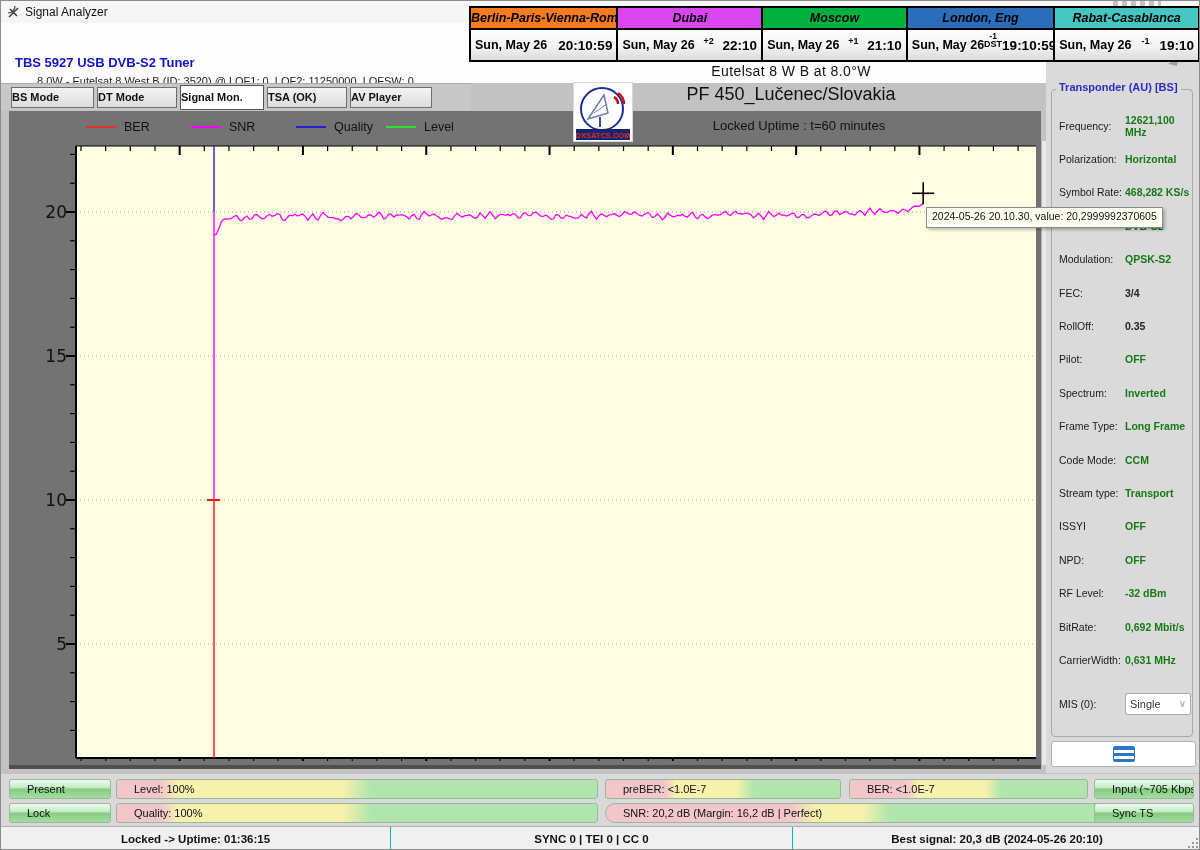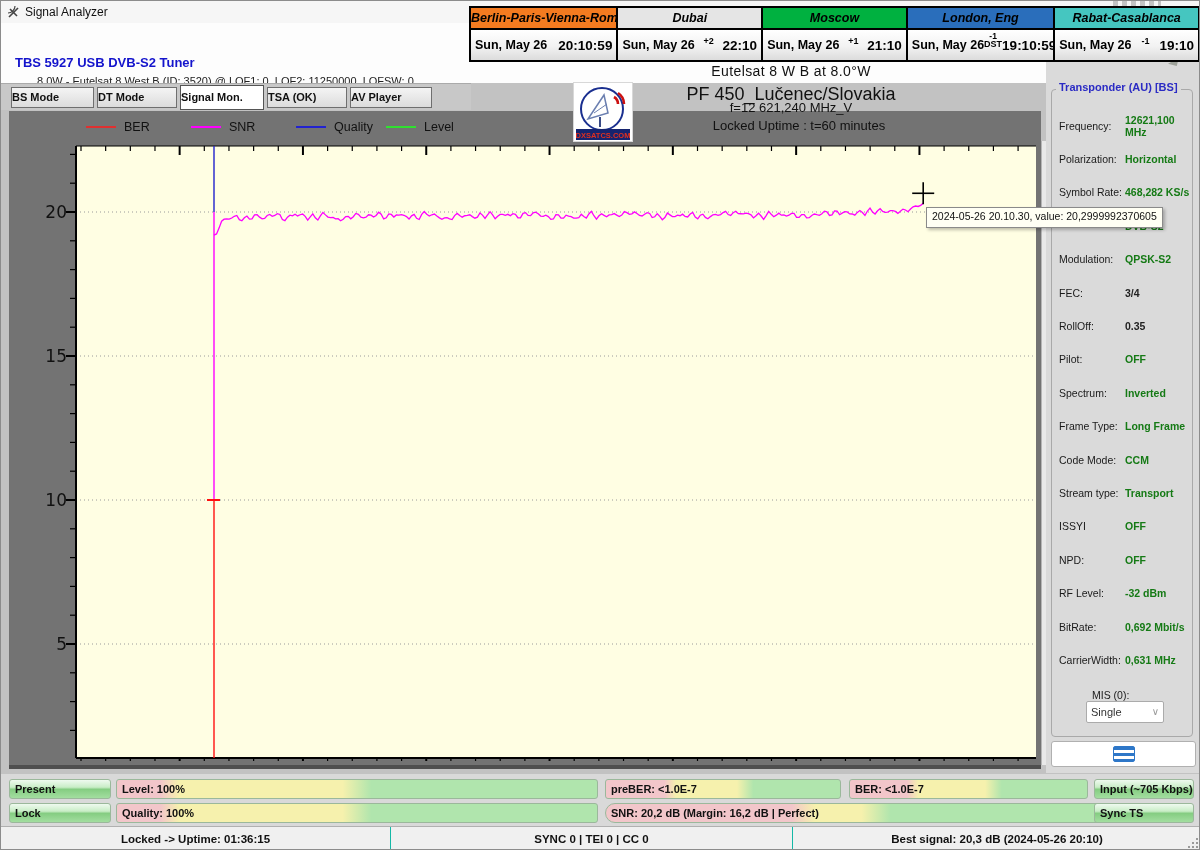--- a/index.html
+++ b/index.html
@@ -47,32 +47,32 @@
            box-shadow:2px 2px 3px rgba(0,0,0,.25);z-index:30;}
   
   .rpanel{position:absolute;left:1045px;top:58px;width:155px;height:714px;background:#dadada;}
   .groupbox{position:absolute;left:5px;top:30px;width:142px;height:648px;border:1px solid #a9a9a9;border-radius:4px;box-sizing:border-box;}
   .grouptitle{position:absolute;left:10px;top:22px;background:#dadada;padding:0 3px;font-size:11px;font-weight:bold;color:#2b2bc4;z-index:2;}
   .trows{position:absolute;left:13px;top:50px;width:132px;}
   .trow{height:33.4px;display:flex;align-items:center;}
   .tl{flex:none;width:66px;font-size:10.5px;color:#1a1a1a;}
   .tv{flex:1;font-size:10.5px;font-weight:bold;color:#157a15;}
   .trow.dark .tv{color:#222;}
-  .misrow{height:30px;display:flex;align-items:center;margin-top:12px;flex-direction:column;}
+  .misrow{height:30px;display:flex;align-items:center;margin-top:12px;}
   .misdrop{width:78px;height:22px;background:#fff;border:1px solid #ababab;border-radius:2px;
            font-size:11px;color:#333;line-height:20px;padding:0 4px;box-sizing:border-box;display:flex;}
   .misdrop .chev{margin-left:auto;color:#999;font-size:10px;}
   .iconbtn{position:absolute;left:5px;top:682px;width:145px;height:26px;background:#fff;border:1px solid #b0b0b0;border-radius:3px;box-sizing:border-box;display:flex;align-items:center;justify-content:center;cursor:default;}
   .drive-ic{width:20px;height:14px;border:1px solid #2e77c8;border-radius:2px;
             background:repeating-linear-gradient(180deg,#2e77c8 0 3px,#ffffff 3px 6px);}
   .splitter{position:absolute;left:1040px;top:140px;width:6px;height:624px;background:#e9e9e9;border-left:1px solid #b5b5b5;border-right:1px solid #b5b5b5;box-sizing:border-box;}
   
   .barsarea{position:absolute;left:0;top:772px;width:1200px;height:53px;background:#d9d9d9;border-top:1px solid #c2c2c2;}
-  .bar{position:absolute;height:20px;border:1px solid #9bb89b;border-radius:3px;font-size:11px;font-weight:bold;color:#111;
-       line-height:18px;padding-left:5px;box-sizing:border-box;white-space:nowrap;overflow:hidden;}
+  .bar{position:absolute;height:20px;border:1px solid #9bb89b;border-radius:3px;font-size:11px;font-weight:normal;color:#111;
+       line-height:18px;padding-left:17px;box-sizing:border-box;white-space:nowrap;overflow:hidden;}
   .gGreen{background:linear-gradient(180deg,#effaef 0%,#c9edc7 40%,#85cd82 52%,#a3dea0 100%);}
   .gLevel{background:linear-gradient(90deg,#f2c6ca 0%,#f2c6ca 9%,#f6f1ad 13%,#f6f1ad 47%,#b0e5ad 53%,#b0e5ad 100%);}
   .gPre{background:linear-gradient(90deg,#f2c6ca 0%,#f2c6ca 25%,#f6f1ad 30%,#f6f1ad 56%,#b0e5ad 63%,#b0e5ad 100%);}
   .gBer{background:linear-gradient(90deg,#f2c6ca 0%,#f2c6ca 24%,#f6f1ad 29%,#f6f1ad 57%,#b0e5ad 64%,#b0e5ad 100%);}
   .gSnr{background:linear-gradient(90deg,#f2c6ca 0%,#f2c6ca 32%,#f6f1ad 36%,#f6f1ad 44%,#b0e5ad 49%,#b0e5ad 100%);}
   
   .statusbar{position:absolute;left:0;top:825px;width:1200px;height:25px;background:#f0f0f0;border-top:1px solid #b0b0b0;display:flex;box-sizing:border-box;}
   .scell{height:100%;display:flex;align-items:center;justify-content:center;font-size:11.5px;font-weight:600;color:#111;border-right:1px solid #14b8a6;box-sizing:border-box;}
   .grip{position:absolute;right:2px;bottom:2px;width:12px;height:12px;
         background:radial-gradient(circle at 2px 10px,#9a9a9a 1px,transparent 1.5px),
@@ -100,33 +100,32 @@
     </svg>
     <span class="ttl">Signal Analyzer</span>
   </div>
 
   <div class="toparea">
     <div class="tunername">TBS 5927 USB DVB-S2 Tuner</div>
     <div class="tunerdetails">8.0W - Eutelsat 8 West B (ID: 3520) @ LOF1: 0, LOF2: 11250000, LOFSW: 0</div>
   </div>
   <div class="hdr-sat">Eutelsat 8 W B at 8.0°W</div>
   <div class="hdr-site" style="z-index:5;">PF 450_Lučenec/Slovakia</div>
-  <div class="hdr-freq" style="z-index:5;">f=12 621,240 MHz_V</div>
 
   <div class="clocks">
     <div class="clock">
       <div class="chead" style="background: rgb(244, 123, 32);">Berlin-Paris-Vienna-Roma</div>
       <div class="cbody">
         <span class="cdate">Sun, May 26</span>
         <span class="coff"></span>
         <span class="ctime">20:10:59</span>
       </div>
     </div>
     <div class="clock">
-      <div class="chead" style="background: #e5e5e5;">Dubai</div>
+      <div class="chead" style="background: #d946ef;">Dubai</div>
       <div class="cbody">
         <span class="cdate">Sun, May 26</span>
         <span class="coff">+2</span>
         <span class="ctime">22:10</span>
       </div>
     </div>
     <div class="clock">
       <div class="chead" style="background: rgb(0, 177, 64);">Moscow</div>
       <div class="cbody">
         <span class="cdate">Sun, May 26</span>

